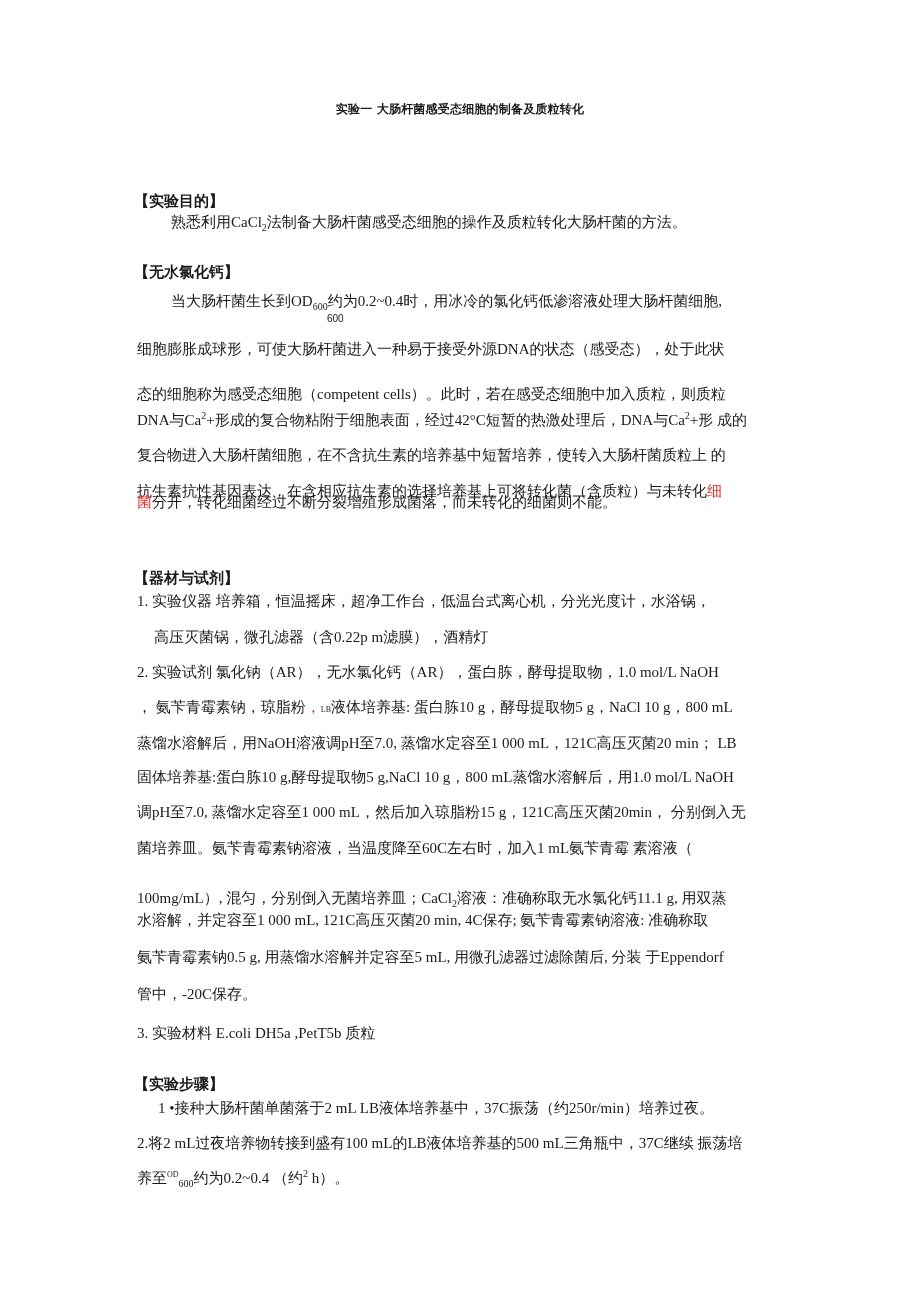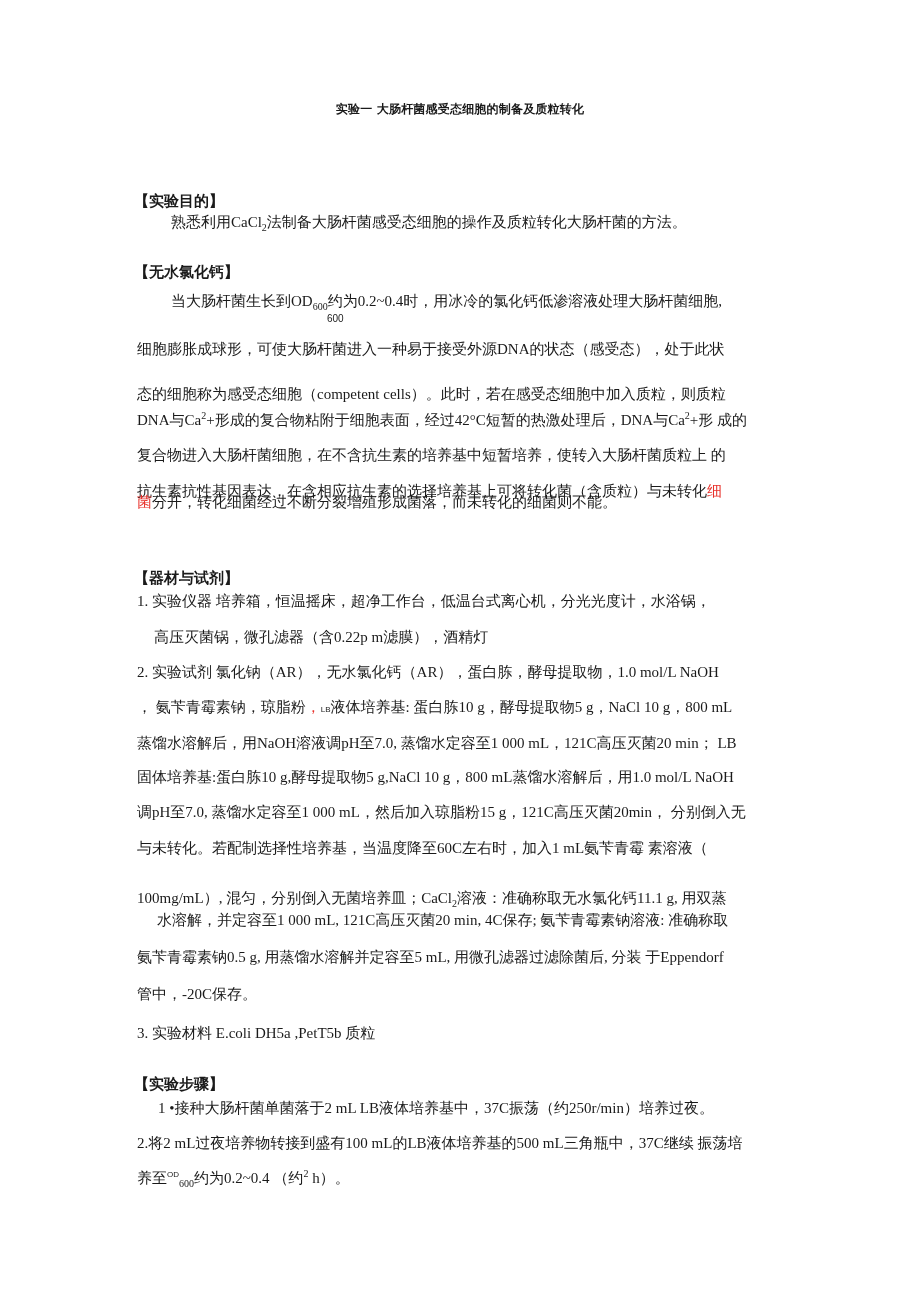--- a/index.html
+++ b/index.html
@@ -8,21 +8,21 @@
   .page { position: absolute; left: 0; top: 0; width: 920px; height: 1302px; }
   .title { position: absolute; left: 0; width: 920px; top: 101px; text-align: center;
            font-family: "DejaVu Sans", "Liberation Sans", sans-serif; font-weight: bold;
            font-size: 12px; letter-spacing: 0.2px; }
   .heading { position: absolute; left: 134px; font-family: "DejaVu Sans", "Liberation Sans", sans-serif;
              font-weight: bold; font-size: 15px; margin-top: 15px; }
   .line { position: absolute; left: 137px; white-space: nowrap; font-size: 15px; line-height: 20px; }
   .indent { left: 171px; }
   .red { color: #e8302a; }
   sub, sup { font-size: 10px; line-height: 0; }
-  .tiny { font-size: 8px; font-family: Liberation Sans, sans-serif; }
+  .tiny { font-size: 8px; font-family: Liberation Serif, serif; }
   .subnote { position: absolute; font-size: 10px; font-family: "Liberation Sans", sans-serif; }
 </style>
 </head>
 <body>
 
 <div class="page">
 
   <div class="title">实验一  大肠杆菌感受态细胞的制备及质粒转化</div>
 
   <div class="heading" style="top:177px;">【实验目的】</div>
@@ -51,25 +51,25 @@
   <div class="heading" style="top:554px;">【器材与试剂】</div>
   <div class="line" style="top:591px;">1. 实验仪器 培养箱，恒温摇床，超净工作台，低温台式离心机，分光光度计，水浴锅，</div>
   <div class="line" style="top:627px;margin-left:17px;">高压灭菌锅，微孔滤器（含0.22p m滤膜），酒精灯</div>
   <div class="line" style="top:662px;">2.      实验试剂  氯化钠（AR），无水氯化钙（AR），蛋白胨，酵母提取物，1.0 mol/L NaOH</div>
   <div class="line" style="top:697px;">
     <span>，   氨苄青霉素钠，琼脂粉</span><span class="red">，</span><span class="tiny">LB</span><span>液体培养基: 蛋白胨10 g，酵母提取物5 g，NaCl 10 g，800 mL</span>
   </div>
   <div class="line" style="top:733px;">蒸馏水溶解后，用NaOH溶液调pH至7.0, 蒸馏水定容至1 000 mL，121C高压灭菌20 min；   LB</div>
   <div class="line" style="top:767px;">固体培养基:蛋白胨10 g,酵母提取物5 g,NaCl 10 g，800 mL蒸馏水溶解后，用1.0 mol/L NaOH</div>
   <div class="line" style="top:802px;">调pH至7.0, 蒸馏水定容至1 000 mL，然后加入琼脂粉15 g，121C高压灭菌20min，  分别倒入无</div>
-  <div class="line" style="top:838px;">与未转化。若配制选择性培养基，当温度降至60C左右时，加入1    mL氨苄青霉     素溶液（</div>
+  <div class="line" style="top:838px;">菌培养皿。氨苄青霉素钠溶液，当温度降至60C左右时，加入1    mL氨苄青霉     素溶液（</div>
   <div class="line" style="top:840px;margin-top:48px;">
     <span>100mg/mL）, 混匀，分别倒入无菌培养皿；CaCl</span><sub>2</sub><span>溶液：准确称取无水氯化钙11.1 g,  用双蒸</span>
   </div>
-  <div class="line" style="top:910px;margin-left:20px;">水溶解，并定容至1 000 mL,  121C高压灭菌20 min,  4C保存; 氨苄青霉素钠溶液: 准确称取</div>
+  <div class="line" style="top:910px;">水溶解，并定容至1 000 mL,  121C高压灭菌20 min,  4C保存; 氨苄青霉素钠溶液: 准确称取</div>
   <div class="line" style="top:947px;">氨苄青霉素钠0.5 g, 用蒸馏水溶解并定容至5 mL, 用微孔滤器过滤除菌后, 分装  于Eppendorf</div>
   <div class="line" style="top:984px;">管中，-20C保存。</div>
   <div class="line" style="top:1023px;">3. 实验材料 E.coli DH5a ,PetT5b 质粒</div>
 
   <div class="heading" style="top:1060px;">【实验步骤】</div>
   <div class="line" style="top:1098px;margin-left:21px;">1 •接种大肠杆菌单菌落于2 mL LB液体培养基中，37C振荡（约250r/min）培养过夜。</div>
   <div class="line" style="top:1133px;">2.将2 mL过夜培养物转接到盛有100 mL的LB液体培养基的500 mL三角瓶中，37C继续  振荡培</div>
   <div class="line" style="top:1168px;">
     <span>养至</span><sup class="tiny">OD</sup><sub>600</sub><span>约为0.2~0.4 （约</span><sup>2</sup><span> h）。</span>
   </div>

